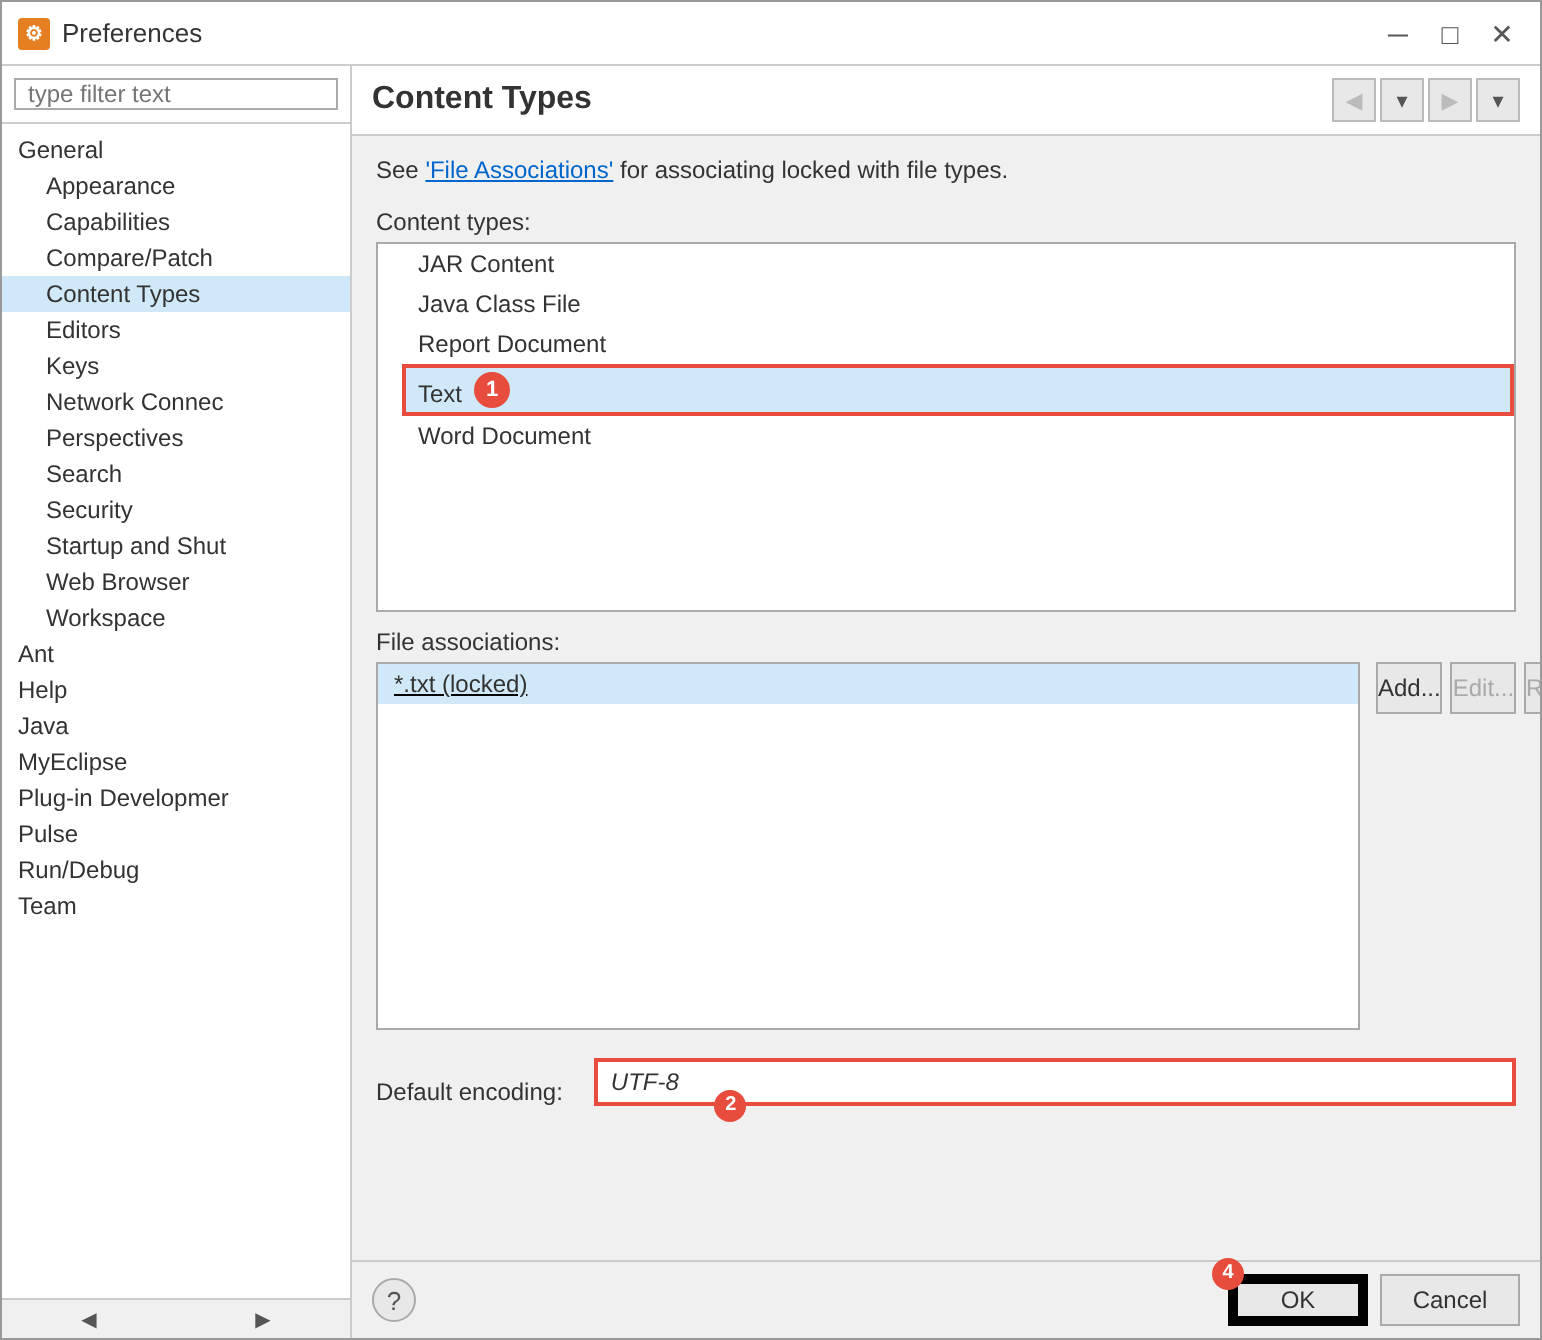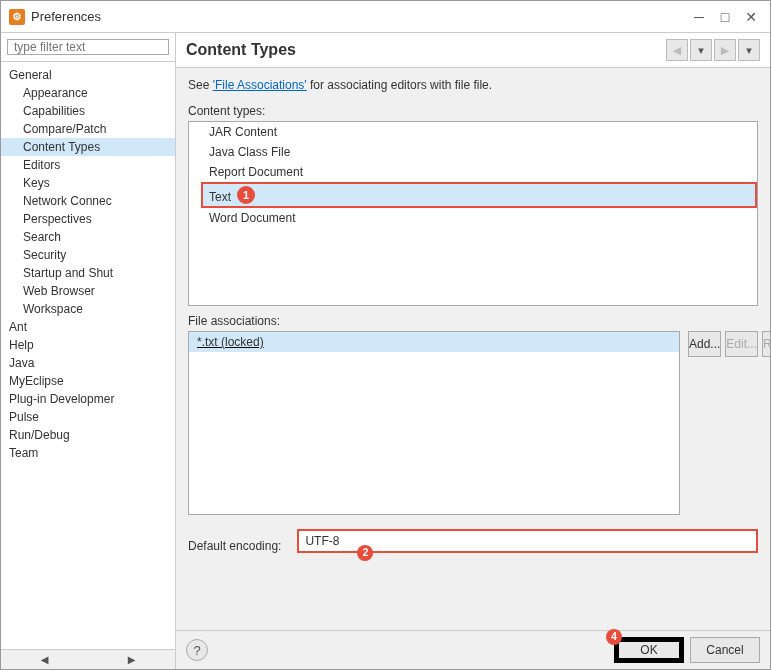--- a/index.html
+++ b/index.html
@@ -455,21 +455,21 @@
           <button class="nav-btn disabled">▶</button>
           <button class="nav-btn">▾</button>
         </div>
       </div>
 
       <div class="panel-body">
 
         <div class="info-text">
           <span>See </span>
           <a href="#">'File Associations'</a>
-          <span> for associating editors with file file.</span>
+          <span> for associating locked with file types.</span>
         </div>
 
         <div>
           <div class="section-label">Content types:</div>
           <div class="list-box content-types-list">
             <div class="list-item">JAR Content</div>
             <div class="list-item">Java Class File</div>
             <div class="list-item">Report Document</div>
             <div class="list-item highlighted" style="display:flex; align-items:flex-end; border: 2px solid #e74c3c; padding: 2px 6px;">
               <span>Text</span>
@@ -494,21 +494,21 @@
                 <button class="update-btn">Update</button>
                 <span class="bottom-badge">3</span>
               </div>
             </div>
           </div>
         </div>
 
         <div class="encoding-row">
           <span class="encoding-label">Default encoding:</span>
           <div style="position:relative; flex:1; display:flex; align-items:center;">
-            <input class="encoding-input" type="text" value="UTF-8" style="width: 100%;">
+            <input class="encoding-input" type="text" value="UTF-8" style="width: 100%; font-style: italic;">
             <span style="position:absolute;bottom:-8px;left:60px;width:16px;height:16px;background:#e74c3c;color:white;border-radius:50%;font-size:10px;font-weight:bold;text-align:center;line-height:16px;">2</span>
           </div>
         </div>
       </div>
 
       <div class="bottom-bar">
         <button class="help-btn">?</button>
         <div class="bottom-buttons">
           <div class="btn-badge-wrapper" style="position:relative;">
             <button class="dialog-btn primary">OK</button>

